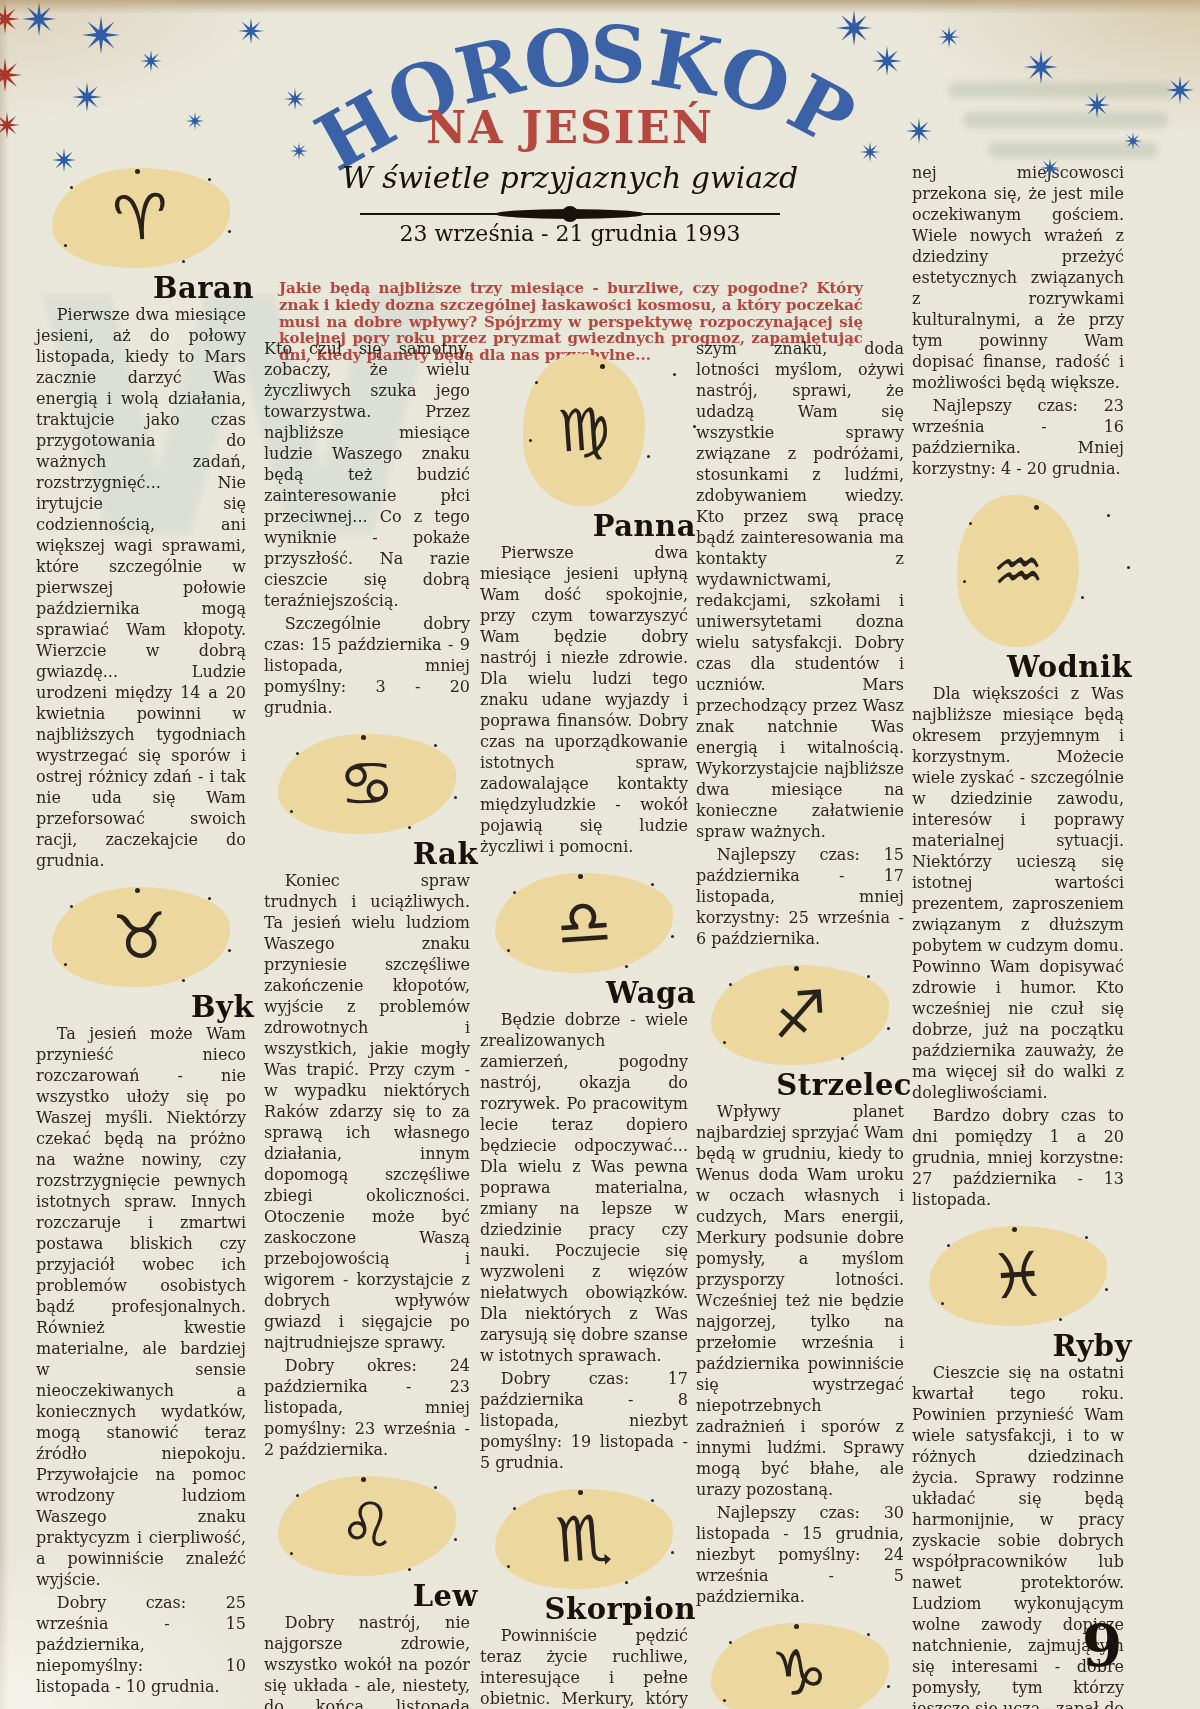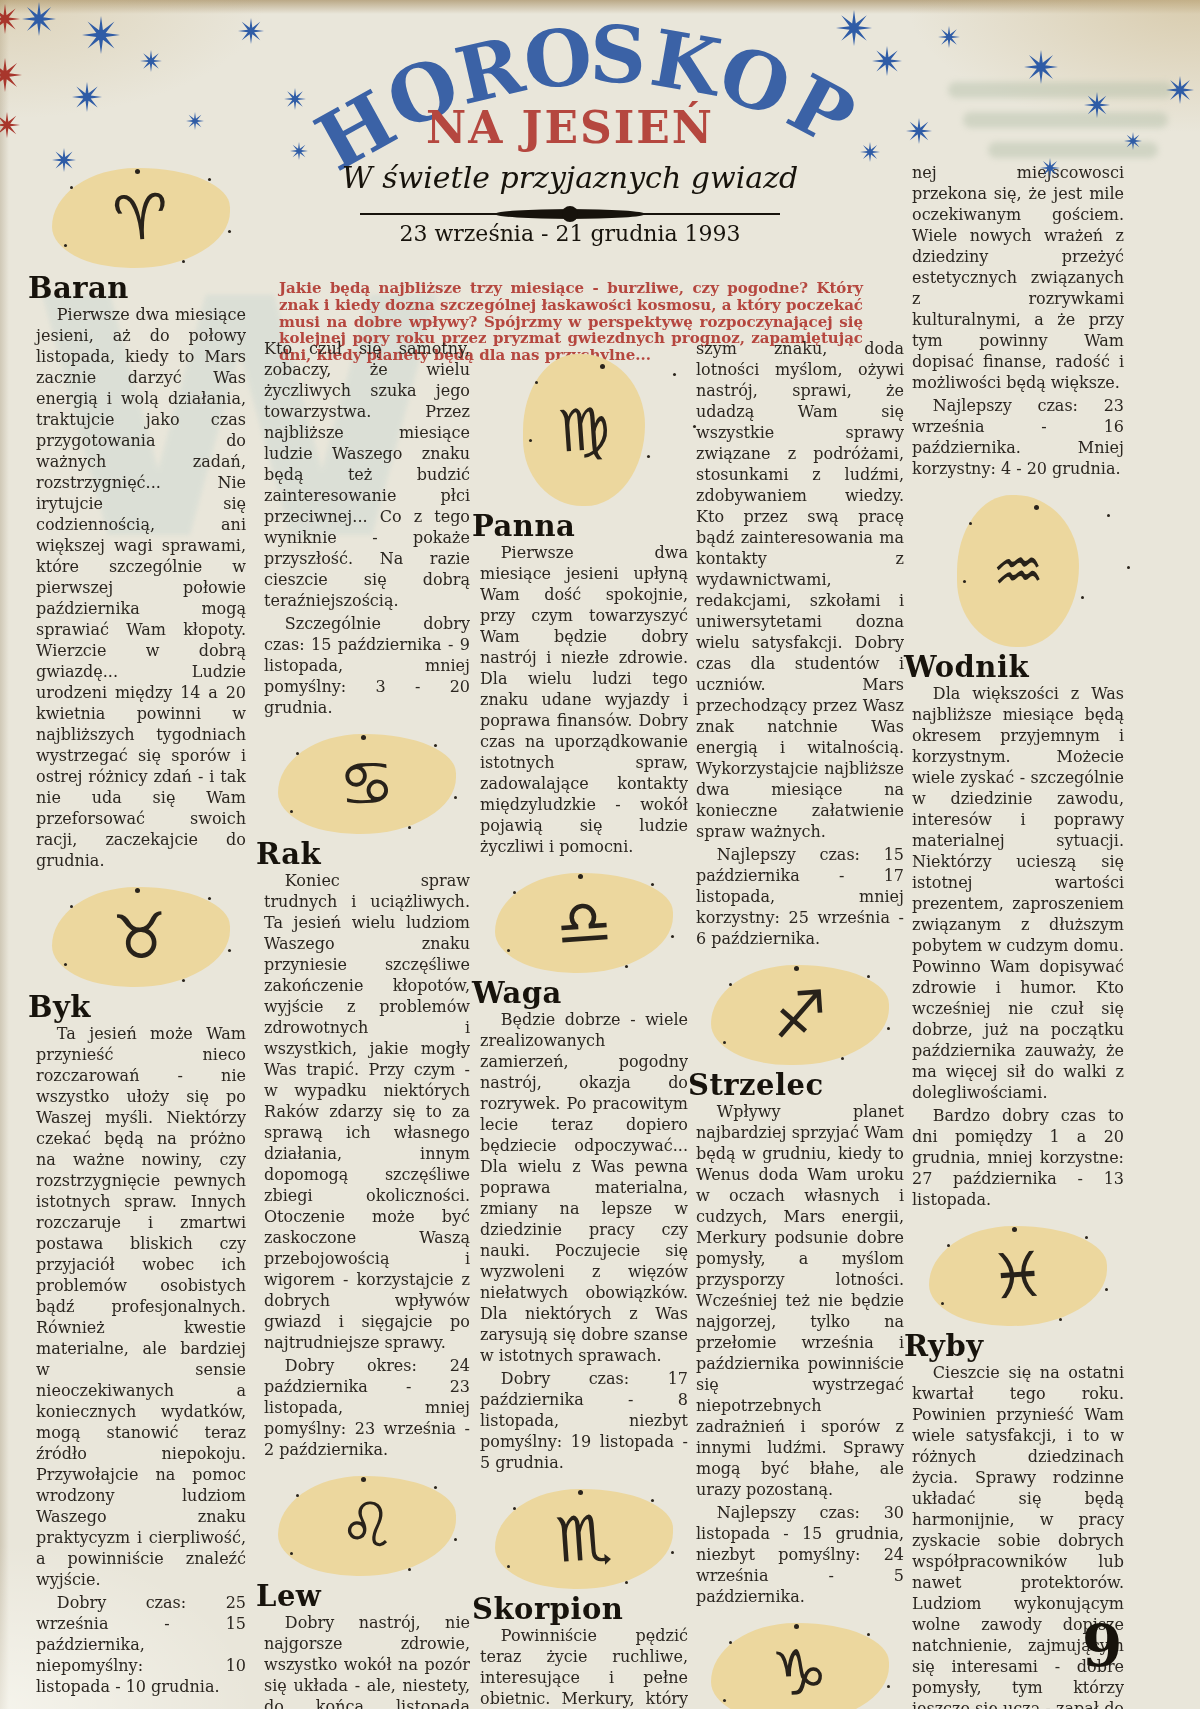--- a/index.html
+++ b/index.html
@@ -50,21 +50,21 @@
     font-weight:bold;font-size:15px;line-height:16.8px;color:var(--accent-red,#bf4439);}
   
   .col{position:absolute;text-align:justify;font-size:16px;line-height:21px;color:#2b2620;}
   #col1{left:28px;  top:152px;width:226px;}
   #col2{left:256px; top:338px;width:222px;}
   #col3{left:472px; top:338px;width:224px;}
   #col4{left:688px; top:338px;width:224px;}
   #col5{left:904px; top:162px;width:228px;}
   .col p{margin:0 8px 2px;text-indent:1.3em;}
   .col p.cont{text-indent:0;}
-  h2{margin:10px 0 5px;text-align:left;font-size:29px;font-weight:bold;
+  h2{margin:10px 0 5px;text-align:right;font-size:29px;font-weight:bold;
      letter-spacing:.5px;color:#17130c;font-family:"DejaVu Serif",serif;}
   
   .illus{position:relative;width:178px;height:100px;margin:16px auto 0;
     background:var(--blob-tan,#ecd79e);
     border-radius:48% 52% 55% 45% / 60% 40% 58% 42%;
     display:flex;align-items:center;justify-content:center;}
   .illus.tall{width:122px;height:152px;border-radius:46% 54% 50% 50% / 52% 48% 55% 45%;}
   .illus .sym{font-family:"DejaVu Sans",sans-serif;font-size:62px;line-height:1;
     color:#28221a;transform:rotate(-4deg);}
   .illus.tall .sym{font-size:58px;}

